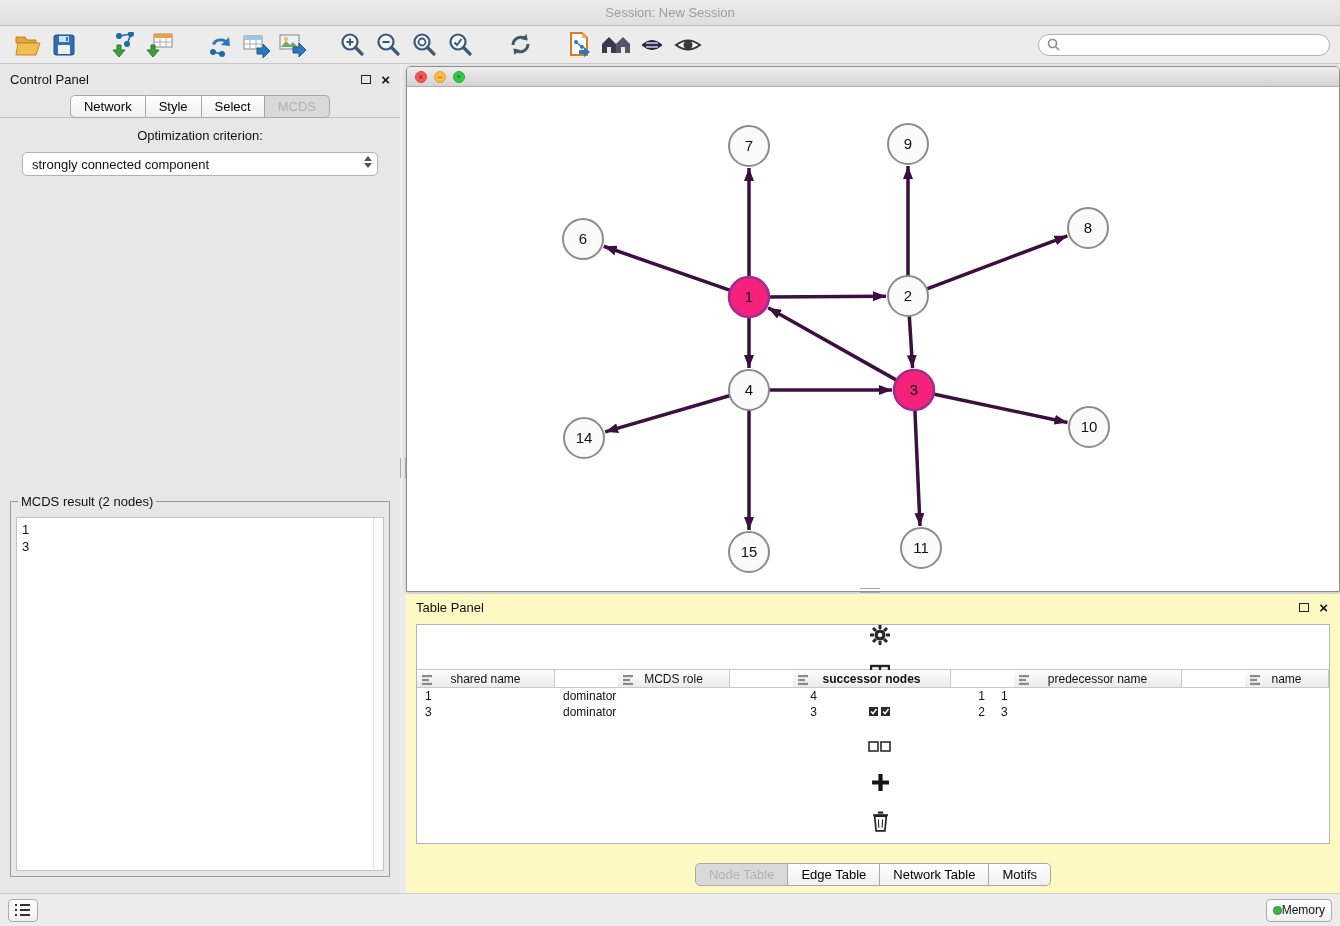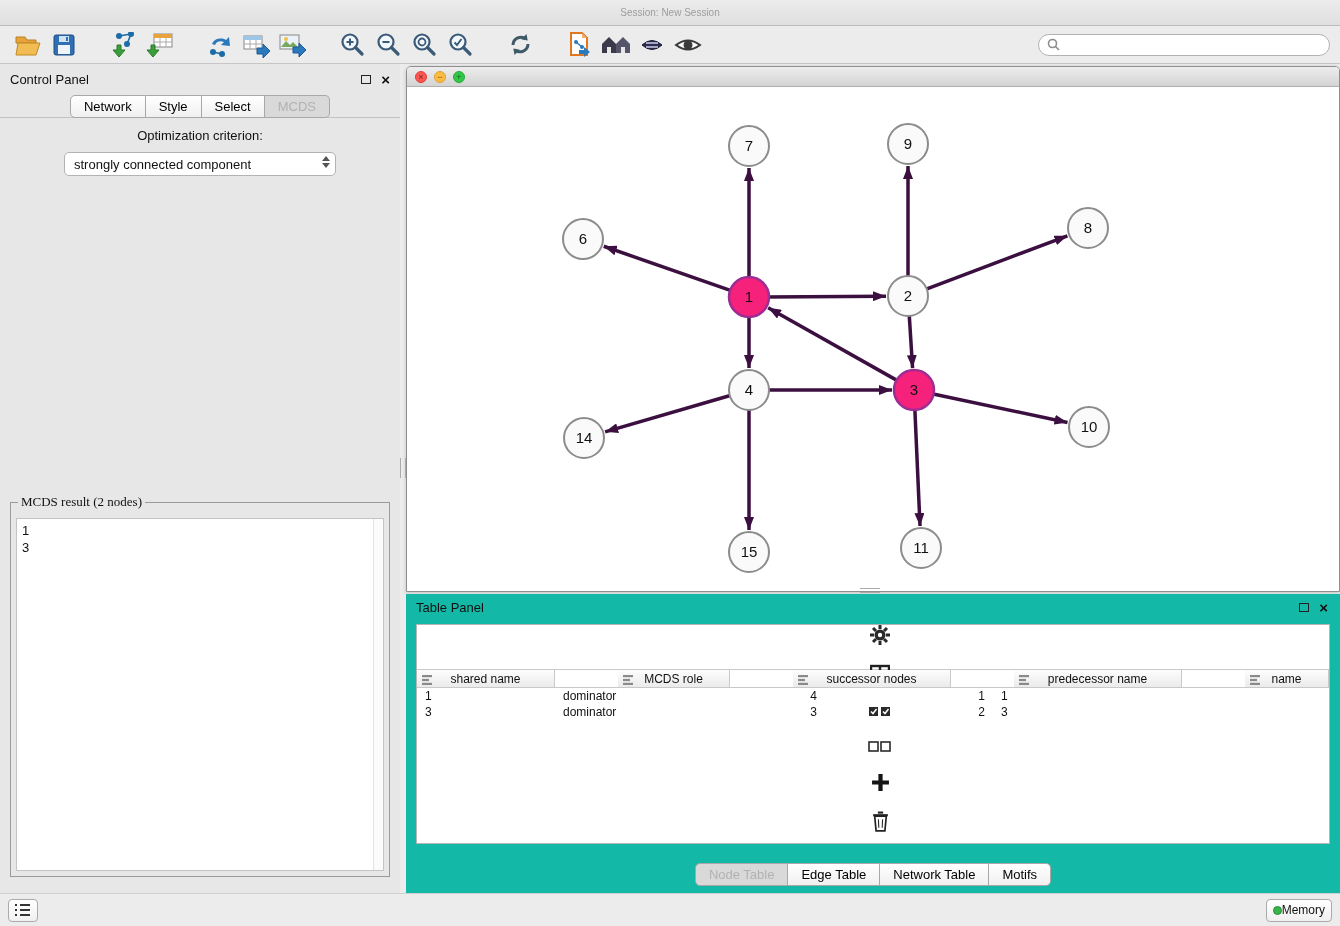--- a/index.html
+++ b/index.html
@@ -2,21 +2,21 @@
 <html><head>
 <meta charset="utf-8">
 <style>
   * { margin:0; padding:0; box-sizing:border-box; }
   html,body { width:1340px; height:926px; font-family:"Liberation Sans","DejaVu Sans",sans-serif; background:#ececec; overflow:hidden; }
   body { position:relative; font-size:13px; color:#111; }
 
   
   .titlebar { position:absolute; left:0; top:0; width:1340px; height:26px;
     background:linear-gradient(#ececec,#dfdfdf); border-bottom:1px solid #bcbcbc;
-    text-align:center; line-height:26px; color:#9d9d9d; font-size:10px; }
+    text-align:center; line-height:26px; color:#9d9d9d; font-size:13px; }
 
   
   .toolbar { position:absolute; left:0; top:26px; width:1340px; height:38px;
     display:flex; align-items:center; padding:0 10px; background:#ececec;
     border-bottom:1px solid #c6c6c6; }
   .ticon { display:inline-flex; width:36px; height:32px; align-items:center; justify-content:center; border-radius:4px; }
   .gapL { margin-left:24px; }
   .tb-spacer { flex:1; }
   .searchbox { width:292px; height:22px; border:1px solid #b3b3b3; border-radius:12px;
     background:#fff; display:flex; align-items:center; padding:0 8px; gap:5px; }
@@ -32,35 +32,35 @@
 
   .tabbar { display:flex; justify-content:center; margin-top:4px; position:relative; z-index:2; }
   .tab { font-size:13px; padding:3px 13px; background:linear-gradient(#ffffff,#f0f0f0);
     border:1px solid #a8a8a8; border-left:none; color:#000; white-space:nowrap; }
   .tab:first-child { border-left:1px solid #a8a8a8; border-radius:5px 0 0 5px; }
   .tab:last-child { border-radius:0 5px 5px 0; }
   .tab.active { background:#d9d9d9; color:#b2b2b2; }
   .cp-sep { border-top:1px solid #c2c2c2; margin-top:-1px; }
 
   .opt-label { text-align:center; margin-top:10px; font-size:13px; }
-  .dropdown { width:272px; height:24px; margin:9px auto 0 auto; background:#fff;
+  .dropdown { width:356px; height:24px; margin:9px auto 0 auto; background:#fff;
     border:1px solid #b3b3b3; border-radius:5px; position:relative;
     display:flex; align-items:center; padding:0 24px 0 9px; font-size:13px; }
   .stepper { position:absolute; right:5px; top:3px; display:flex; flex-direction:column; gap:2px; }
   .stepper i { display:block; width:0; height:0; border-left:4px solid transparent; border-right:4px solid transparent; }
   .stepper .up { border-bottom:5px solid #555; }
   .stepper .dn { border-top:5px solid #555; }
 
   .btn-row { display:flex; justify-content:center; gap:16px; margin-top:15px; }
   .mac-btn { font-family:inherit; font-size:13px; padding:3px 15px; border:1px solid #ababab;
     border-radius:4px; background:linear-gradient(#ffffff,#f1f1f1); color:#111; }
 
   .result-box { position:absolute; left:10px; right:10px; top:430px; bottom:16px;
     border:1px solid #9a9a9a; padding:8px 5px 5px 5px; background:transparent; }
-  .result-box legend { font-size:13px; padding:0 3px; margin-left:2px;font-family:Liberation Serif, serif; }
+  .result-box legend { font-size:13px; padding:0 3px; margin-left:2px; }
   .result-inner { width:100%; height:100%; background:#fff; border:1px solid #c4c4c4;
     position:relative; padding:3px 5px; font-size:13px; line-height:17px; overflow:hidden; }
   .result-scroll { position:absolute; top:0; right:0; width:10px; height:100%;
     background:#fbfbfb; border-left:1px solid #e3e3e3; }
   .result-line { position:relative; z-index:1; }
 
   
   .net-window { position:absolute; left:406px; top:66px; width:934px; height:526px;
     border:1px solid #8e8e8e; border-radius:5px 5px 0 0; background:#fff;
     box-shadow:0 1px 4px rgba(0,0,0,0.18); }
@@ -69,21 +69,21 @@
     display:flex; align-items:center; padding-left:8px; }
   .tl { width:12px; height:12px; border-radius:50%; margin-right:7px; font-size:9px;
     line-height:11px; text-align:center; color:rgba(0,0,0,0.55); }
   .tl.red { background:#fc5753; border:1px solid #df3e37; }
   .tl.yellow { background:#fdbc40; border:1px solid #de9f34; }
   .tl.green { background:#33c748; border:1px solid #27aa35; }
   .net-title { position:absolute; left:0; right:0; text-align:center; font-size:13px; color:#1a1a1a; }
   .net-canvas { width:100%; height:504px; background:#fff; position:relative; }
 
   
-  .table-panel { position:absolute; left:406px; top:594px; width:934px; height:299px; background:#14b8a6; }
+  .table-panel { position:absolute; left:406px; top:594px; width:934px; height:299px; background:#fef9c3; }
   .tp-header { display:flex; align-items:center; padding:6px 12px 2px 10px; }
   .tbl-box { position:absolute; left:10px; right:10px; top:30px; height:220px;
     background:#fff; border:1px solid #b5b5b5; overflow:hidden; }
   .tbl-toolbar { height:44px; display:flex; align-items:center; padding-left:14px; gap:19px;flex-direction:column; }
   .tbl-toolbar .ticon { width:28px; height:26px; }
   .fx { font-family:"DejaVu Serif","Liberation Serif",serif; font-style:italic; font-size:17px; color:#aaa; }
   .thead { display:flex; border-top:1px solid #c9c9c9; border-bottom:1px solid #c9c9c9; height:19px;justify-content:space-between; }
   .th { position:relative; background:linear-gradient(#fdfdfd,#ebebeb); border-right:1px solid #c9c9c9;
     font-size:12px; display:flex; align-items:center; justify-content:center; }
   .th-icon { position:absolute; left:5px; top:4px; }
@@ -446,21 +446,21 @@
           <span>shared name</span>
         </div>
         <div class="th" style="width: 112px;">
           <span class="th-icon"><svg width="10" height="10" viewBox="0 0 10 10">
               <rect x="0" y="0" width="10" height="2.2" fill="#8a8a8a"></rect>
               <rect x="0" y="3.9" width="7" height="2.2" fill="#8a8a8a"></rect>
               <rect x="0" y="7.8" width="10" height="2.2" fill="#8a8a8a"></rect>
             </svg></span>
           <span>MCDS role</span>
         </div>
-        <div class="th" style="width: 158px;">
+        <div class="th" style="width: 158px; font-weight: bold;">
           <span class="th-icon"><svg width="10" height="10" viewBox="0 0 10 10">
               <rect x="0" y="0" width="10" height="2.2" fill="#8a8a8a"></rect>
               <rect x="0" y="3.9" width="7" height="2.2" fill="#8a8a8a"></rect>
               <rect x="0" y="7.8" width="10" height="2.2" fill="#8a8a8a"></rect>
             </svg></span>
           <span>successor nodes</span>
         </div>
         <div class="th" style="width: 168px;">
           <span class="th-icon"><svg width="10" height="10" viewBox="0 0 10 10">
               <rect x="0" y="0" width="10" height="2.2" fill="#8a8a8a"></rect>

